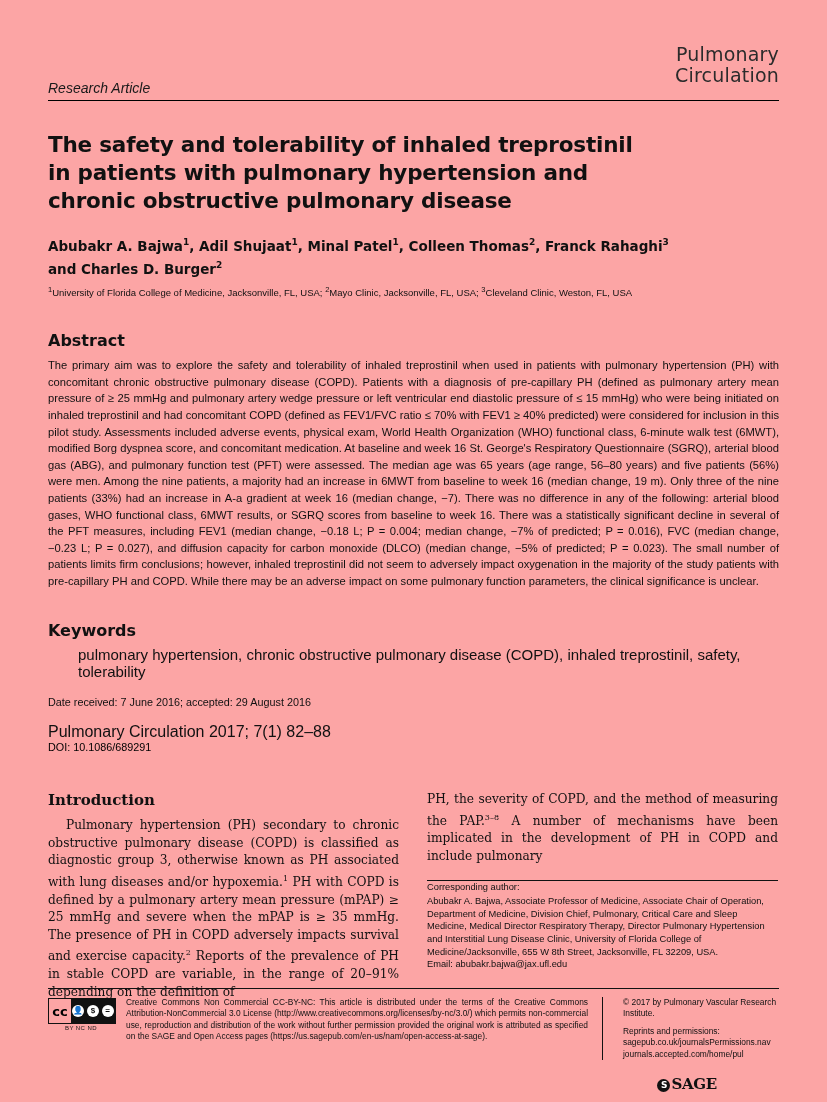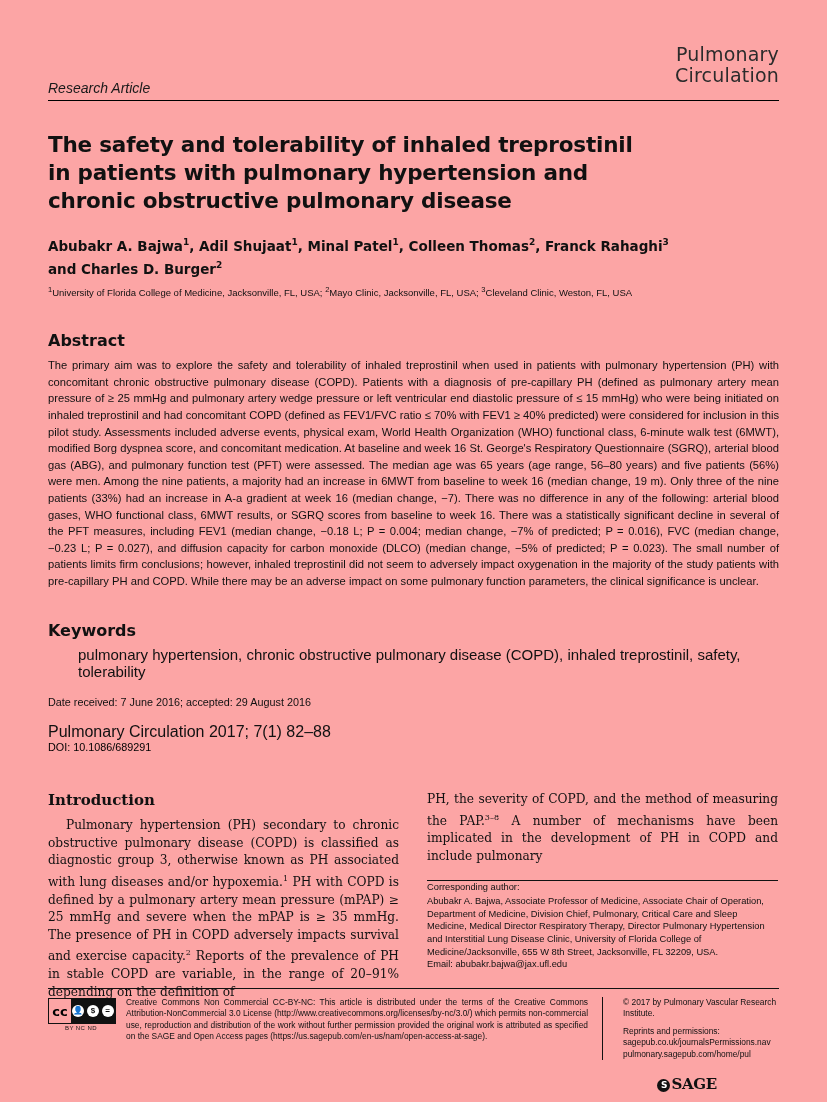--- a/index.html
+++ b/index.html
@@ -322,19 +322,19 @@
           <span class="cc-circ">=</span>
         </div>
       </div>
       <div class="cc-caption">BY NC ND</div>
     </div>
     <div class="license-text">Creative Commons Non Commercial CC-BY-NC:  This  article is distributed under the terms of the Creative Commons Attribution-NonCommercial 3.0 License (http://www.creativecommons.org/licenses/by-nc/3.0/) which permits non-commercial use, reproduction and distribution of the work  without further permission provided the original work is attributed as specified on the SAGE and Open Access pages (https://us.sagepub.com/en-us/nam/open-access-at-sage).</div>
     <div class="rights-col">
       <div>© 2017 by Pulmonary Vascular Research Institute.</div>
       <div style="margin-top:6px;">Reprints and permissions:</div>
       <div>sagepub.co.uk/journalsPermissions.nav</div>
-      <div>pulmonary.sagepub.com/home/pul</div>
+      <div>journals.accepted.com/home/pul</div>
     </div>
     <div class="sage-logo">
       <span class="sage-mark">S</span><span>SAGE</span>
     </div>
   </div>
 </div>
 
 </body></html>

